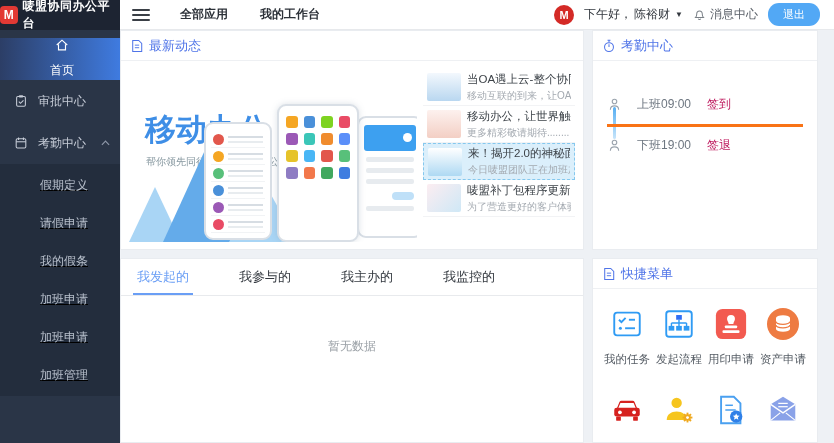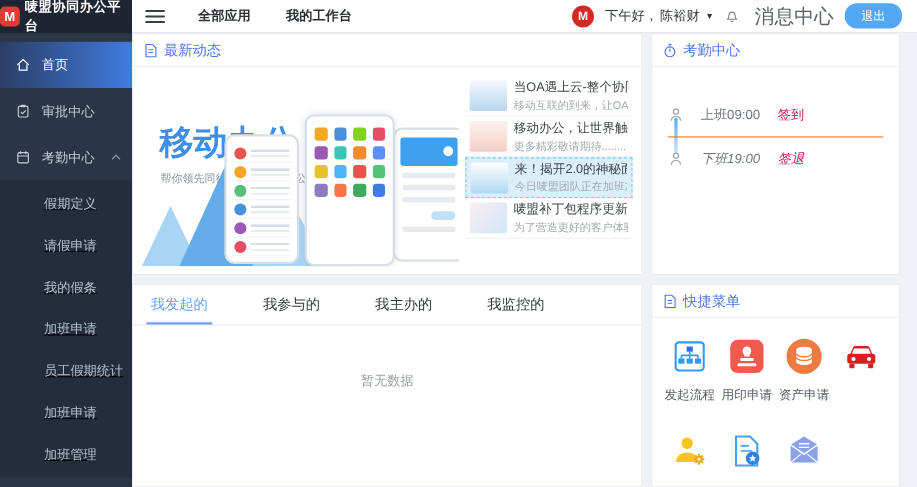--- a/index.html
+++ b/index.html
@@ -17,31 +17,31 @@
   .hamburger { margin-left:12px; width:18px; display:flex; flex-direction:column; gap:3px; cursor:pointer; }
   .hamburger span { display:block; height:2px; background:#3a3f46; border-radius:1px; }
   .top-nav { display:flex; margin-left:30px; gap:32px; }
   .top-nav-item { font-size:12px; font-weight:bold; color:#2c3138; cursor:pointer; }
   .header-right { margin-left:auto; display:flex; align-items:center; gap:10px; padding-right:14px; }
   .avatar { width:20px; height:20px; border-radius:50%; background:#d42a26; color:#fff;
     font-size:11px; font-weight:bold; display:flex; align-items:center; justify-content:center; }
   .greeting { font-size:12px; color:#33383f; display:flex; align-items:center; gap:2px; cursor:pointer; }
   .greeting b { font-weight:normal; }
   .caret { font-size:8px; color:#33383f; margin-left:3px; }
-  .msg { display:flex; align-items:center; gap:14px; font-size:18px; color:#5a6068; cursor:pointer; }
+  .msg { display:flex; align-items:center; gap:4px; font-size:12px; color:#5a6068; cursor:pointer; }
   .logout-btn { background:#52a8f5; color:#fff; font-size:11px; border:none; border-radius:11px;
     padding:4px 15px; cursor:pointer; }
 
   
   .sidebar { position:absolute; top:30px; left:0; width:120px; height:413px; background:#2a3547;
     padding-top:8px; z-index:10; }
   .menu-item { height:42px; display:flex; align-items:center; padding:0 10px 0 14px; gap:10px;
     color:#c7cdd8; font-size:12px; cursor:pointer; }
   .menu-item svg { flex:none; }
-  .menu-item.active { background:linear-gradient(90deg,#2c3e66 0%,#3f7be0 100%); color:#fff; }
+  .menu-item.active { background:linear-gradient(90deg,#2c3e66 0%,#3f7be0 100%); color:#fff;flex-direction:column; }
   .menu-chevron { margin-left:auto; color:#8d96a8; display:flex; }
   .submenu { background:#232d3d; padding:2px 0;text-decoration:underline; }
   .sub-item { height:38px; display:flex; align-items:center; padding-left:40px; color:#b9c1cd;
     font-size:12px; cursor:pointer; }
 
   
   .main { position:absolute; top:30px; left:120px; width:714px; height:413px; background:#eef1f5;
     padding:0; display:flex; gap:8px; }
   .col-left { width:464px; display:flex; flex-direction:column; gap:8px; }
   .col-right { width:226px; display:flex; flex-direction:column; gap:8px; }
@@ -99,21 +99,21 @@
 
   
   .attend-panel { height:220px; flex:none; }
   .attend-body { padding:12px 14px 0; }
   .attend-date { font-size:11px; color:#99a1a9; }
   .attend-time { font-size:27px; color:#1f242a; margin-top:5px; letter-spacing:0.5px; }
   .attend-rows { margin-top:12px; position:relative; }
   .attend-connector { position:absolute; left:6px; top:22px; width:3px; height:32px; border-radius:2px;
     background:linear-gradient(#56aef2,#c8e5fa); }
   .attend-row { display:flex; align-items:center; height:39px; position:relative; }
-  .attend-row + .attend-row { border-top:1px solid #f97316;font-style:italic; }
+  .attend-row + .attend-row { border-top:3px solid #f97316; }
   .attend-person { width:16px; display:flex; flex:none; }
   .attend-label { font-size:12px; color:#6d7680; margin-left:14px; width:70px; }
   .attend-action { font-size:12px; color:#be185d; cursor:pointer; }
 
   
   .quick-panel { flex:1; }
   .quick-grid { display:grid; grid-template-columns:repeat(4,1fr); row-gap:24px; padding:16px 8px; }
   .quick-item { display:flex; flex-direction:column; align-items:center; cursor:pointer; }
   .quick-icon { height:38px; display:flex; align-items:center; justify-content:center; margin-bottom:9px; }
   .quick-label { font-size:11.5px; color:#555c64; }
@@ -181,21 +181,20 @@
       <svg width="9" height="6" viewBox="0 0 10 6">
           <path d="M1 5 L5 1 L9 5" fill="none" stroke="currentColor" stroke-width="1.3"></path>
         </svg>
     </span>
   </div>
   <div class="submenu">
     <div class="sub-item">假期定义</div>
     <div class="sub-item">请假申请</div>
     <div class="sub-item">我的假条</div>
     <div class="sub-item">加班申请</div>
-    <div class="sub-item">员工假期统计</div>
     <div class="sub-item">加班申请</div>
     <div class="sub-item">加班管理</div>
   </div>
 </div>
 
 <div class="main">
   <div class="col-left">
 
     <div class="panel news-panel">
       <div class="panel-header">
@@ -358,20 +357,32 @@
       <div class="panel-header">
         <svg width="12" height="14" viewBox="0 0 14 16">
             <path d="M2 1.5 h7 l3.5 3.5 v9.5 h-10.5 z" fill="none" stroke="#4f74e8" stroke-width="1.2"></path>
             <line x1="4.5" y1="7" x2="9.5" y2="7" stroke="#4f74e8" stroke-width="1.1"></line>
             <line x1="4.5" y1="10" x2="9.5" y2="10" stroke="#4f74e8" stroke-width="1.1"></line>
           </svg>
         <span>快捷菜单</span>
       </div>
       <div class="quick-grid">
 
+        <div class="quick-item">
+          <div class="quick-icon">
+            <svg width="34" height="34" viewBox="0 0 36 36">
+                <rect x="4.5" y="6" width="27" height="24" rx="3" fill="none" stroke="#2f9bf4" stroke-width="2"></rect>
+                <path d="M9.5 13.5 l2.6 2.6 L16.5 11.5" fill="none" stroke="#2f9bf4" stroke-width="2"></path>
+                <line x1="20" y1="13.5" x2="26.5" y2="13.5" stroke="#2f9bf4" stroke-width="2"></line>
+                <circle cx="11" cy="22.5" r="1.6" fill="#2f9bf4"></circle>
+                <line x1="16" y1="22.5" x2="26.5" y2="22.5" stroke="#2f9bf4" stroke-width="2"></line>
+              </svg>
+          </div>
+          <div class="quick-label">我的任务</div>
+        </div>
 
         <div class="quick-item">
           <div class="quick-icon">
             <svg width="34" height="34" viewBox="0 0 36 36">
                 <rect x="4.5" y="4.5" width="27" height="27" rx="3" fill="none" stroke="#2f9bf4" stroke-width="2"></rect>
                 <rect x="15" y="8.5" width="6" height="5" fill="#2f6ef4"></rect>
                 <path d="M18 13.5 v3.5 M10 17 h16 M10 17 v3 M18 17 v3 M26 17 v3" fill="none" stroke="#2f9bf4" stroke-width="1.5"></path>
                 <rect x="7" y="20" width="6" height="5" fill="#2f9bf4"></rect>
                 <rect x="15" y="20" width="6" height="5" fill="#2f9bf4"></rect>
                 <rect x="23" y="20" width="6" height="5" fill="#2f9bf4"></rect>

